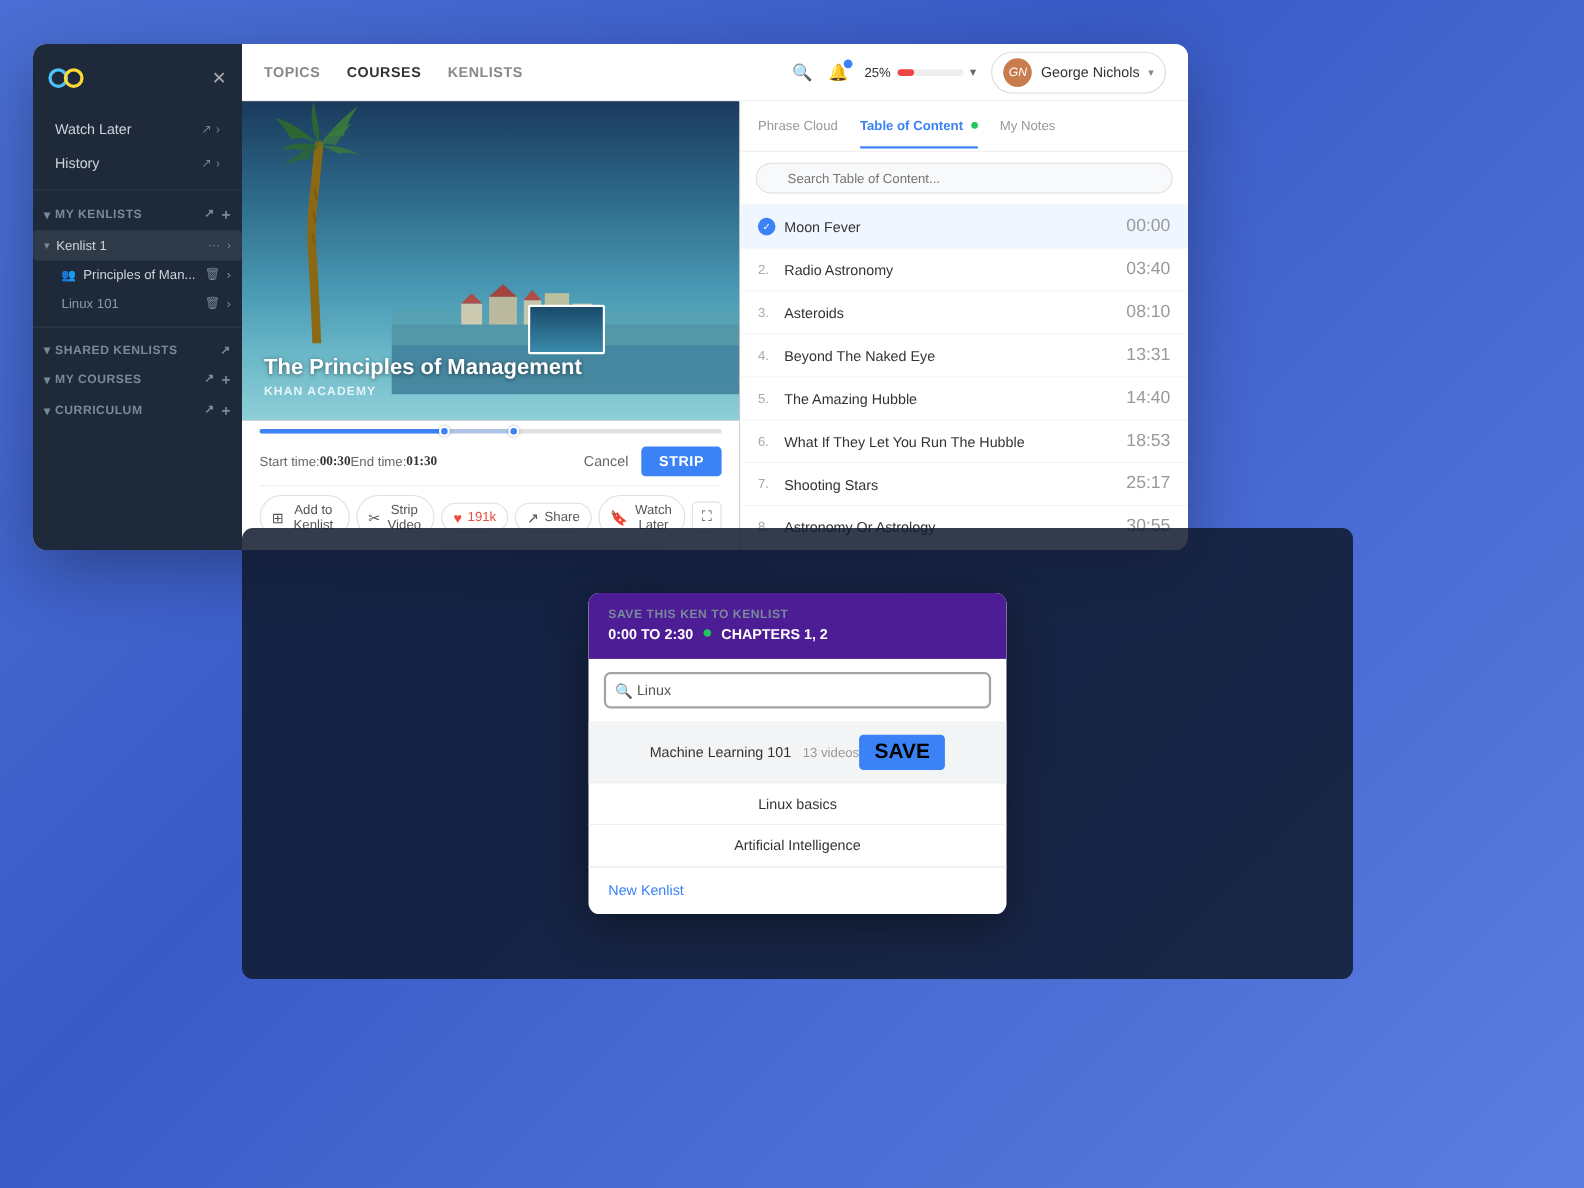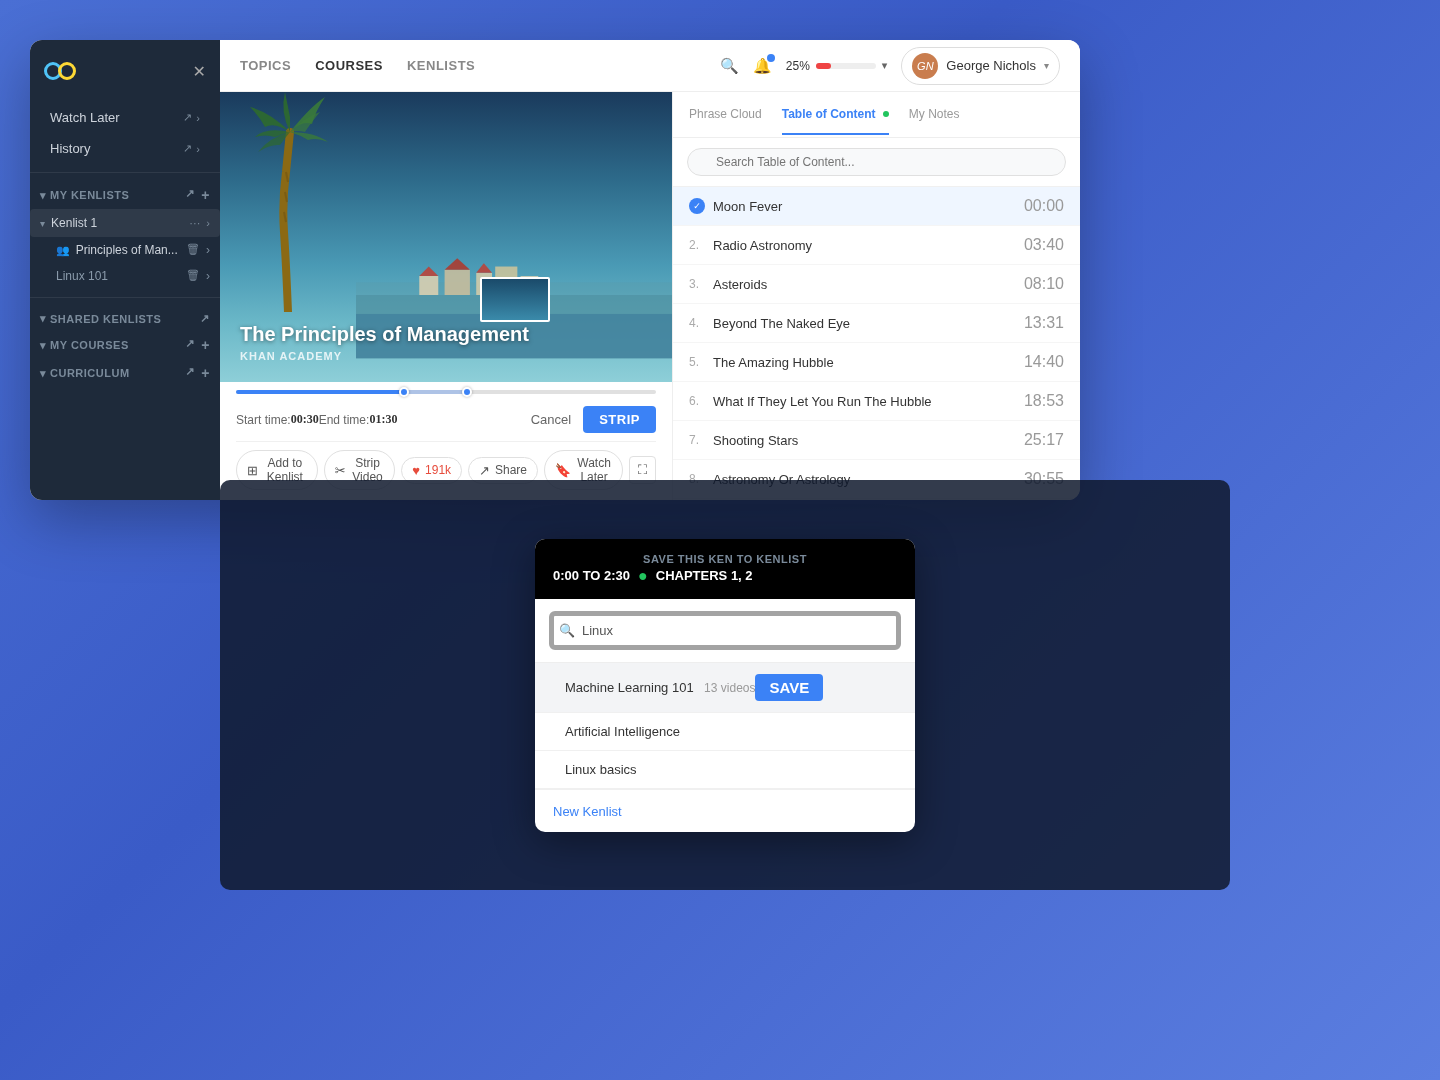--- a/index.html
+++ b/index.html
@@ -564,23 +564,22 @@
       justify-content: center;
     }
     .modal-container {
       width: 380px;
       background: #fff;
       border-radius: 10px;
       overflow: hidden;
       box-shadow: 0 10px 40px rgba(0,0,0,0.4);
     }
     .modal-header {
-      background: #000000;
+      background: #4c1d95;
       padding: 14px 18px;
-      text-align: center;
     }
     .modal-save-label {
       font-size: 11px;
       color: #7a8a9a;
       font-weight: 600;
       letter-spacing: 0.5px;
       text-transform: uppercase;
     }
     .modal-save-info {
       font-size: 13px;
@@ -593,62 +592,62 @@
     }
     .modal-dot { color: #22c55e; font-size: 16px; }
     .modal-search {
       padding: 12px 14px;
       border-bottom: 1px solid #eee;
       position: relative;
     }
     .modal-search-input {
       width: 100%;
       padding: 7px 10px 7px 28px;
-      border: 5px solid #a3a3a3;
+      border: 2px solid #a3a3a3;
       border-radius: 6px;
       font-size: 13px;
       outline: none;
       color: #555;
     }
     .modal-search-icon {
       position: absolute;
       left: 24px;
       top: 50%;
       transform: translateY(-50%);
       font-size: 13px;
       color: #aaa;
     }
     .kenlist-results {
       padding: 0;
     }
     .kenlist-result-item {
       display: flex;
       align-items: center;
-      justify-content: flex-start;
-      padding: 11px 30px;
+      justify-content: center;
+      padding: 11px 18px;
       border-bottom: 1px solid #f0f0f0;
       cursor: pointer;
     }
     .kenlist-result-item.highlighted { background: #f3f4f6; }
     .kenlist-result-name {
       font-size: 13px;
       color: #333;
     }
     .kenlist-result-count {
       font-size: 12px;
       color: #999;
       margin-left: 6px;
     }
     .save-btn {
       background: #3b82f6;
-      color: #ffffff;
+      color: #000000;
       border: none;
       border-radius: 4px;
       padding: 5px 14px;
-      font-size: 15px;
+      font-size: 19px;
       font-weight: 600;
       cursor: pointer;
     }
     .modal-footer {
       padding: 12px 18px;
       border-top: 1px solid #f0f0f0;
     }
     .new-kenlist-link {
       color: #3b82f6;
       font-size: 13px;
@@ -1000,24 +999,24 @@
 
     <div class="kenlist-results">
       <div class="kenlist-result-item highlighted">
         <div>
           <span class="kenlist-result-name">Machine Learning 101</span>
           <span class="kenlist-result-count">13 videos</span>
         </div>
         <button class="save-btn">SAVE</button>
       </div>
       <div class="kenlist-result-item">
+        <span class="kenlist-result-name">Linux basics</span>
+      </div>
+      <div class="kenlist-result-item">
         <span class="kenlist-result-name">Artificial Intelligence</span>
-      </div>
-      <div class="kenlist-result-item">
-        <span class="kenlist-result-name">Linux basics</span>
       </div>
     </div>
 
     <div class="modal-footer">
       <a class="new-kenlist-link">New Kenlist</a>
     </div>
   </div>
 </div>
 
 </body></html>

